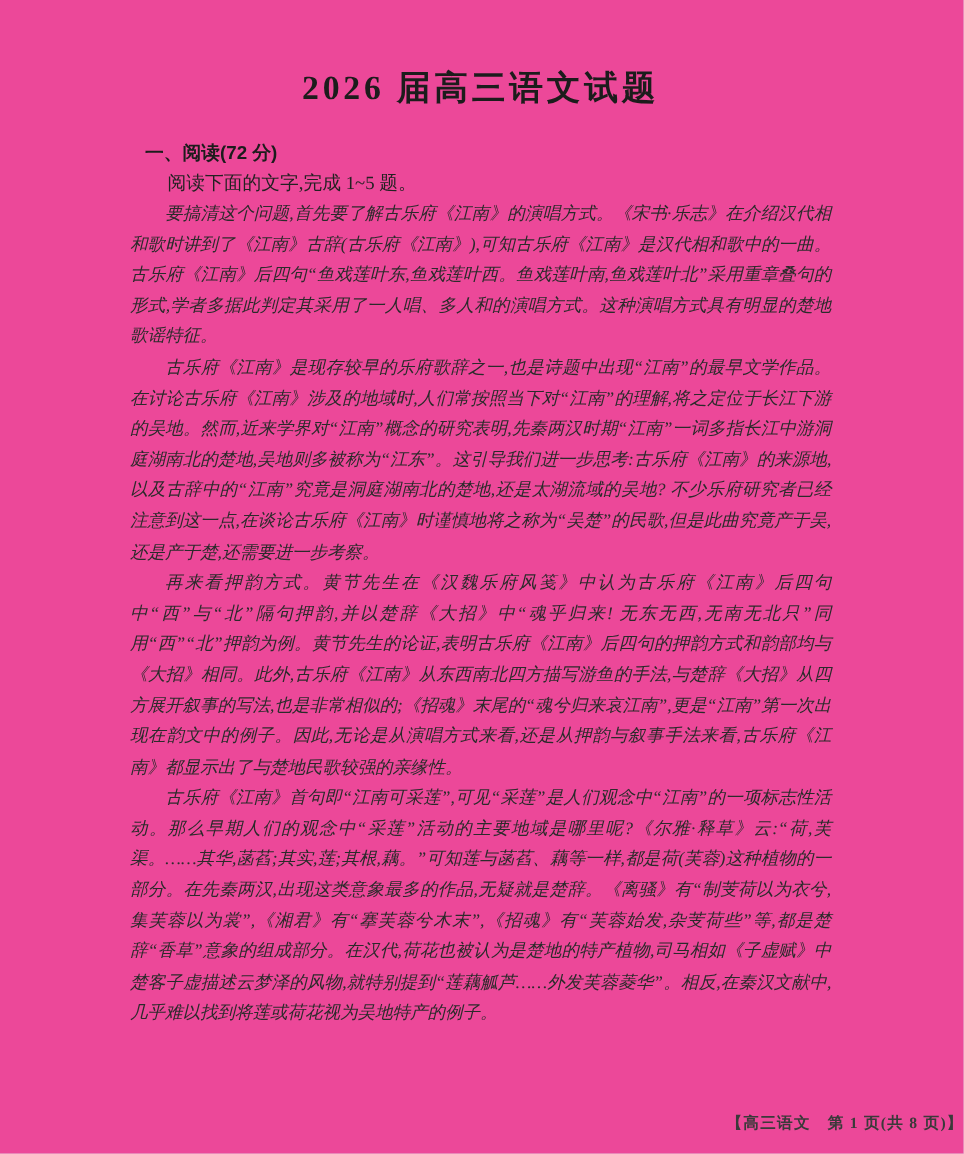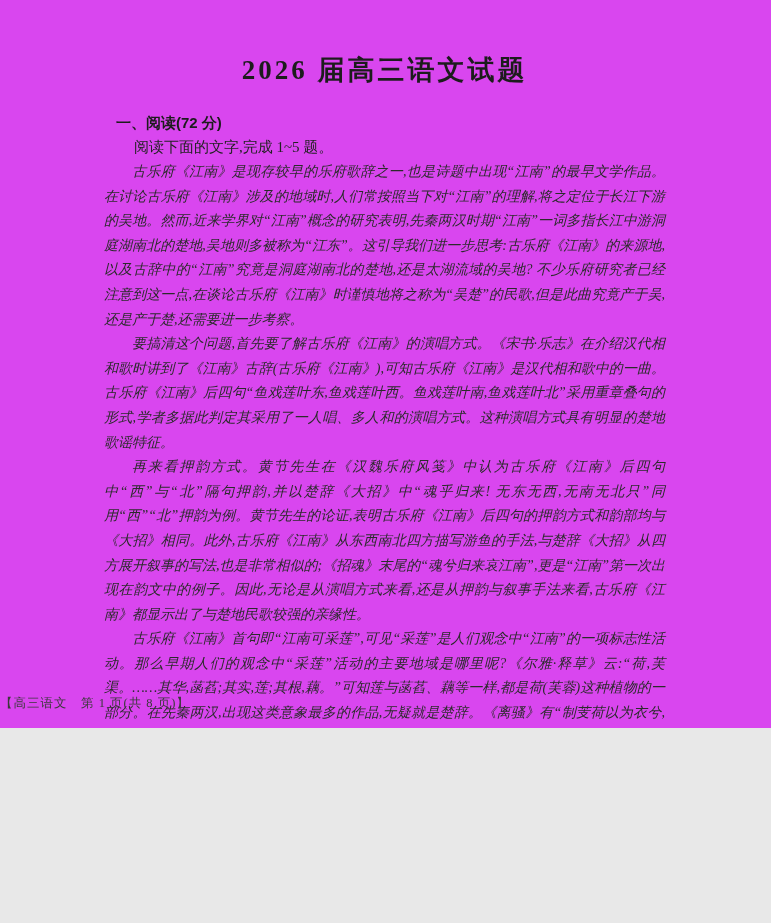--- a/index.html
+++ b/index.html
@@ -3,23 +3,23 @@
 <meta charset="utf-8">
 <style>
   html, body {
     margin: 0;
     padding: 0;
     background: #e8e8e8;
   }
   .page {
     position: relative;
     width: 771px;
-    height: 728px;
+    height: 923px;
     margin: 0 auto;
-    background: #d946ef;
+    background: #ec4899;
     box-sizing: border-box;
     padding: 46px 106px 0 104px;
     font-family: "Liberation Serif", serif;
     color: #252525;
     overflow: hidden;
   }
   .page-title {
     margin: 8px 0 0 0;
     text-align: center;
     font-size: 27px;
@@ -75,41 +75,42 @@
     line-height: 24.6px;
     text-align: justify;
     text-indent: 2em;
     color: #2b2b2b;
   }
   .page-footer {
     position: absolute;
     left: 0;
     right: 0;
     bottom: 16px;
-    text-align: left;
+    text-align: right;
     font-size: 12.5px;
     letter-spacing: 1px;
     color: #3a3a3a;
+    font-weight: bold;
   }
 </style>
 </head>
 <body>
 
 <div class="page">
 
   <h1 class="page-title">2026 届高三语文试题</h1>
 
 
   <div class="section">
     <div class="section-heading">一、阅读(72 分)</div>
     <p class="instruction">阅读下面的文字,完成 1~5 题。</p>
 
     <div class="passage">
+      <p>要搞清这个问题,首先要了解古乐府《江南》的演唱方式。《宋书·乐志》在介绍汉代相和歌时讲到了《江南》古辞(古乐府《江南》),可知古乐府《江南》是汉代相和歌中的一曲。古乐府《江南》后四句“鱼戏莲叶东,鱼戏莲叶西。鱼戏莲叶南,鱼戏莲叶北”采用重章叠句的形式,学者多据此判定其采用了一人唱、多人和的演唱方式。这种演唱方式具有明显的楚地歌谣特征。</p>
       <p>古乐府《江南》是现存较早的乐府歌辞之一,也是诗题中出现“江南”的最早文学作品。在讨论古乐府《江南》涉及的地域时,人们常按照当下对“江南”的理解,将之定位于长江下游的吴地。然而,近来学界对“江南”概念的研究表明,先秦两汉时期“江南”一词多指长江中游洞庭湖南北的楚地,吴地则多被称为“江东”。这引导我们进一步思考:古乐府《江南》的来源地,以及古辞中的“江南”究竟是洞庭湖南北的楚地,还是太湖流域的吴地? 不少乐府研究者已经注意到这一点,在谈论古乐府《江南》时谨慎地将之称为“吴楚”的民歌,但是此曲究竟产于吴,还是产于楚,还需要进一步考察。</p>
-      <p>要搞清这个问题,首先要了解古乐府《江南》的演唱方式。《宋书·乐志》在介绍汉代相和歌时讲到了《江南》古辞(古乐府《江南》),可知古乐府《江南》是汉代相和歌中的一曲。古乐府《江南》后四句“鱼戏莲叶东,鱼戏莲叶西。鱼戏莲叶南,鱼戏莲叶北”采用重章叠句的形式,学者多据此判定其采用了一人唱、多人和的演唱方式。这种演唱方式具有明显的楚地歌谣特征。</p>
       <p>再来看押韵方式。黄节先生在《汉魏乐府风笺》中认为古乐府《江南》后四句中“西”与“北”隔句押韵,并以楚辞《大招》中“魂乎归来! 无东无西,无南无北只”同用“西”“北”押韵为例。黄节先生的论证,表明古乐府《江南》后四句的押韵方式和韵部均与《大招》相同。此外,古乐府《江南》从东西南北四方描写游鱼的手法,与楚辞《大招》从四方展开叙事的写法,也是非常相似的;《招魂》末尾的“魂兮归来哀江南”,更是“江南”第一次出现在韵文中的例子。因此,无论是从演唱方式来看,还是从押韵与叙事手法来看,古乐府《江南》都显示出了与楚地民歌较强的亲缘性。</p>
       <p>古乐府《江南》首句即“江南可采莲”,可见“采莲”是人们观念中“江南”的一项标志性活动。那么早期人们的观念中“采莲”活动的主要地域是哪里呢?《尔雅·释草》云:“荷,芙渠。……其华,菡萏;其实,莲;其根,藕。”可知莲与菡萏、藕等一样,都是荷(芙蓉)这种植物的一部分。在先秦两汉,出现这类意象最多的作品,无疑就是楚辞。《离骚》有“制芰荷以为衣兮,集芙蓉以为裳”,《湘君》有“搴芙蓉兮木末”,《招魂》有“芙蓉始发,杂芰荷些”等,都是楚辞“香草”意象的组成部分。在汉代,荷花也被认为是楚地的特产植物,司马相如《子虚赋》中楚客子虚描述云梦泽的风物,就特别提到“莲藕觚芦……外发芙蓉菱华”。相反,在秦汉文献中,几乎难以找到将莲或荷花视为吴地特产的例子。</p>
 
     </div>
   </div>
 
   <div class="page-footer">【高三语文　第 1 页(共 8 页)】</div>
 
 </div>
 

